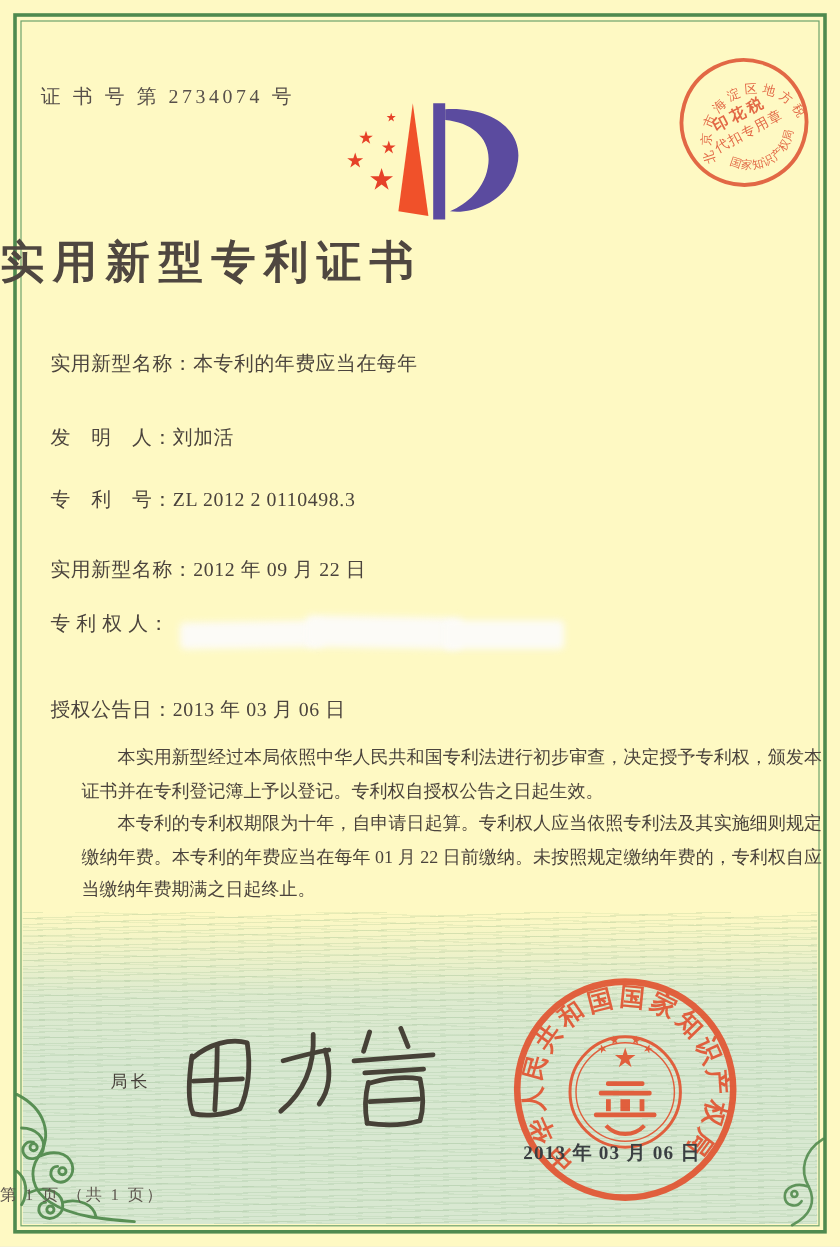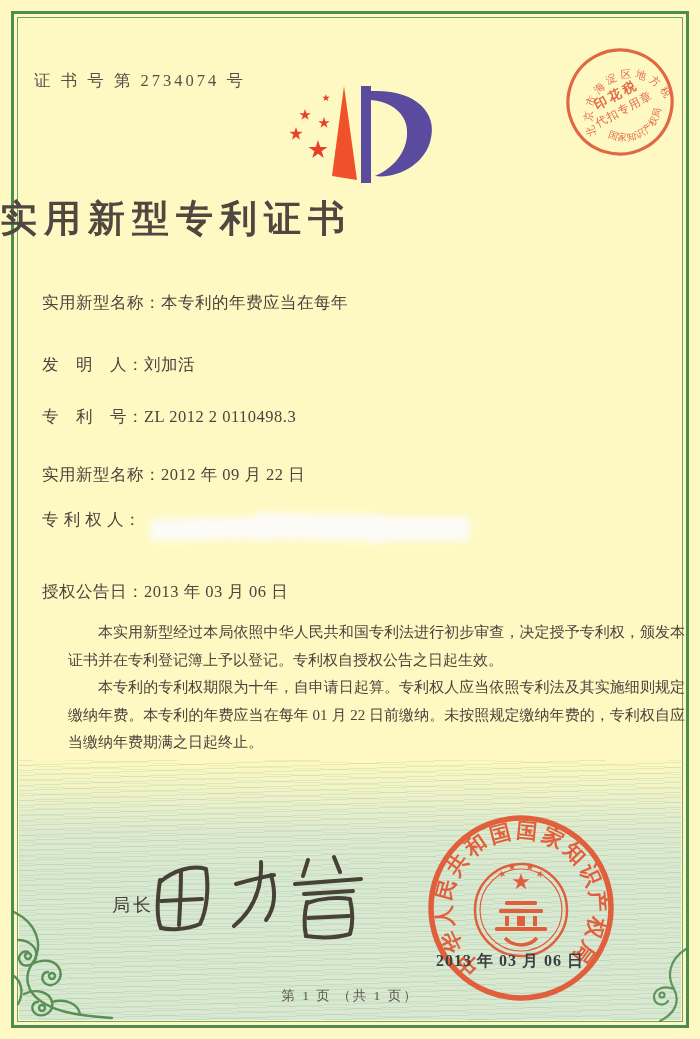--- a/index.html
+++ b/index.html
@@ -24,26 +24,26 @@
   .field{position:absolute;left:42px;font-size:16.5px;letter-spacing:.5px;color:#4b443d;white-space:nowrap;}
   .f0{top:292px}.f1{top:354px}.f2{top:406px}.f3{top:464px}.f4{top:509px}.f5{top:581px}
   .redact{position:absolute;left:150px;top:512px;width:335px;height:36px;pointer-events:none;}
   .redact i{position:absolute;display:block;background:#fcfbf7;filter:blur(3px);border-radius:4px;}
   .redact i:nth-child(1){left:0;top:6px;width:120px;height:22px;transform:rotate(-1deg);}
   .redact i:nth-child(2){left:105px;top:2px;width:130px;height:26px;transform:rotate(1deg);}
   .redact i:nth-child(3){left:220px;top:5px;width:100px;height:24px;}
   .body-text{position:absolute;left:42px;top:619px;width:617px;font-size:15px;line-height:27.5px;
              color:#4a433c;text-align:justify;margin-left:26px;}
   .body-text p{margin:0;text-indent:2em;}
-  .director-label{position:absolute;left:112px;top:893px;font-size:18px;letter-spacing:3px;color:#46403a;font-family:Liberation Serif, serif;}
+  .director-label{position:absolute;left:92px;top:893px;font-size:14px;letter-spacing:3px;color:#46403a;font-family:Liberation Serif, serif;}
   .signature{position:absolute;left:148px;top:846px;}
   .office-seal{position:absolute;left:421px;top:808px;}
   .seal-date{position:absolute;left:436px;top:951px;font-size:16px;font-weight:600;
              letter-spacing:1px;color:#3a3f42;z-index:6;}
-  .footer{position:absolute;left:0;top:987px;width:100%;text-align:center;font-size:13.5px;
+  .footer{position:absolute;left:0;top:987px;width:100%;font-size:13.5px;
           letter-spacing:2px;color:#5d564e;z-index:6;}
   .corner-ornament{position:absolute;z-index:3;}
   .corner-bl{left:8px;bottom:8px;}
   .corner-br{right:10px;bottom:14px;transform:scaleX(-1);}
   svg{display:block;}
 </style>
 </head>
 <body>
 
 <div class="page">

